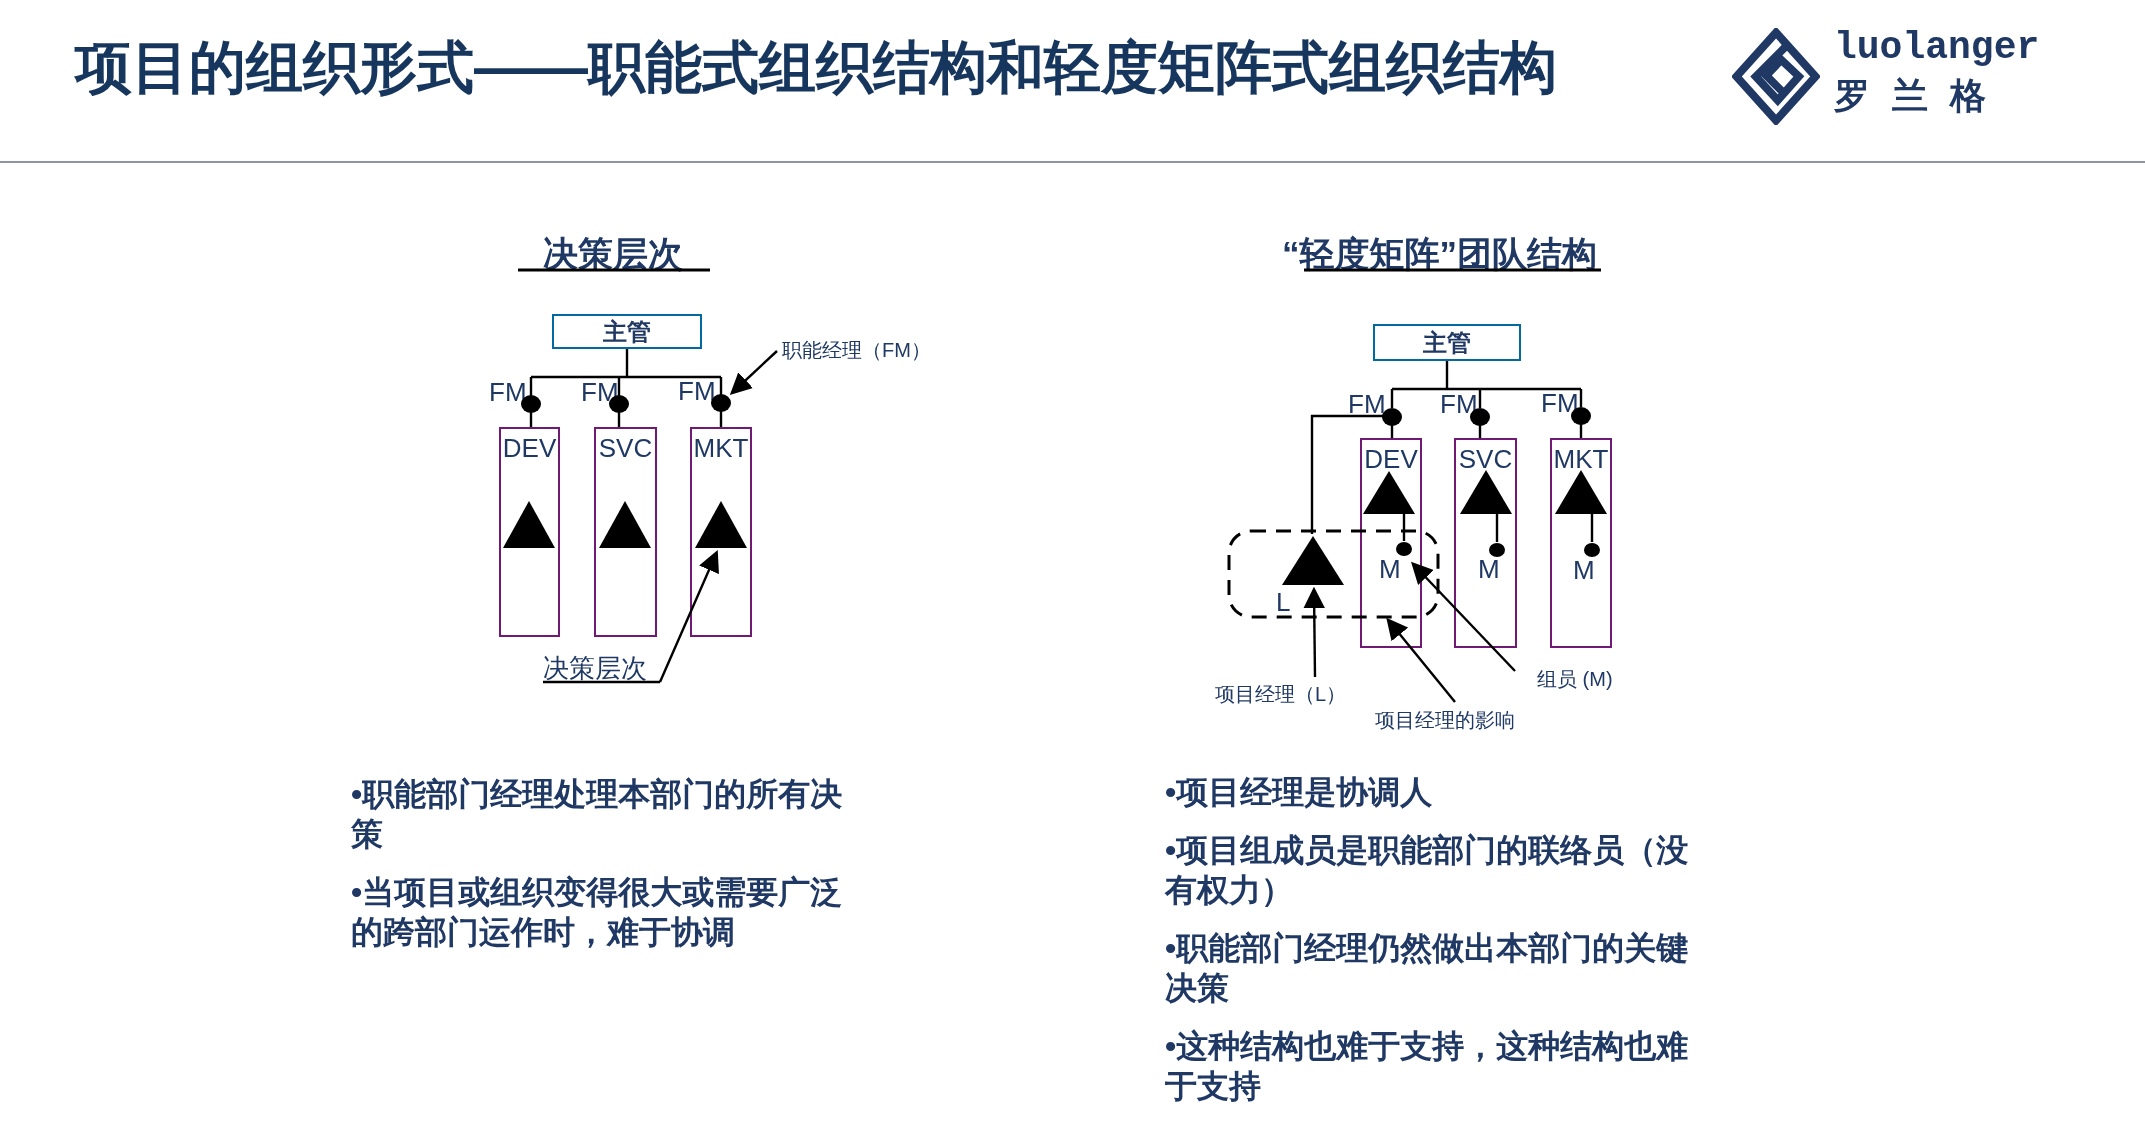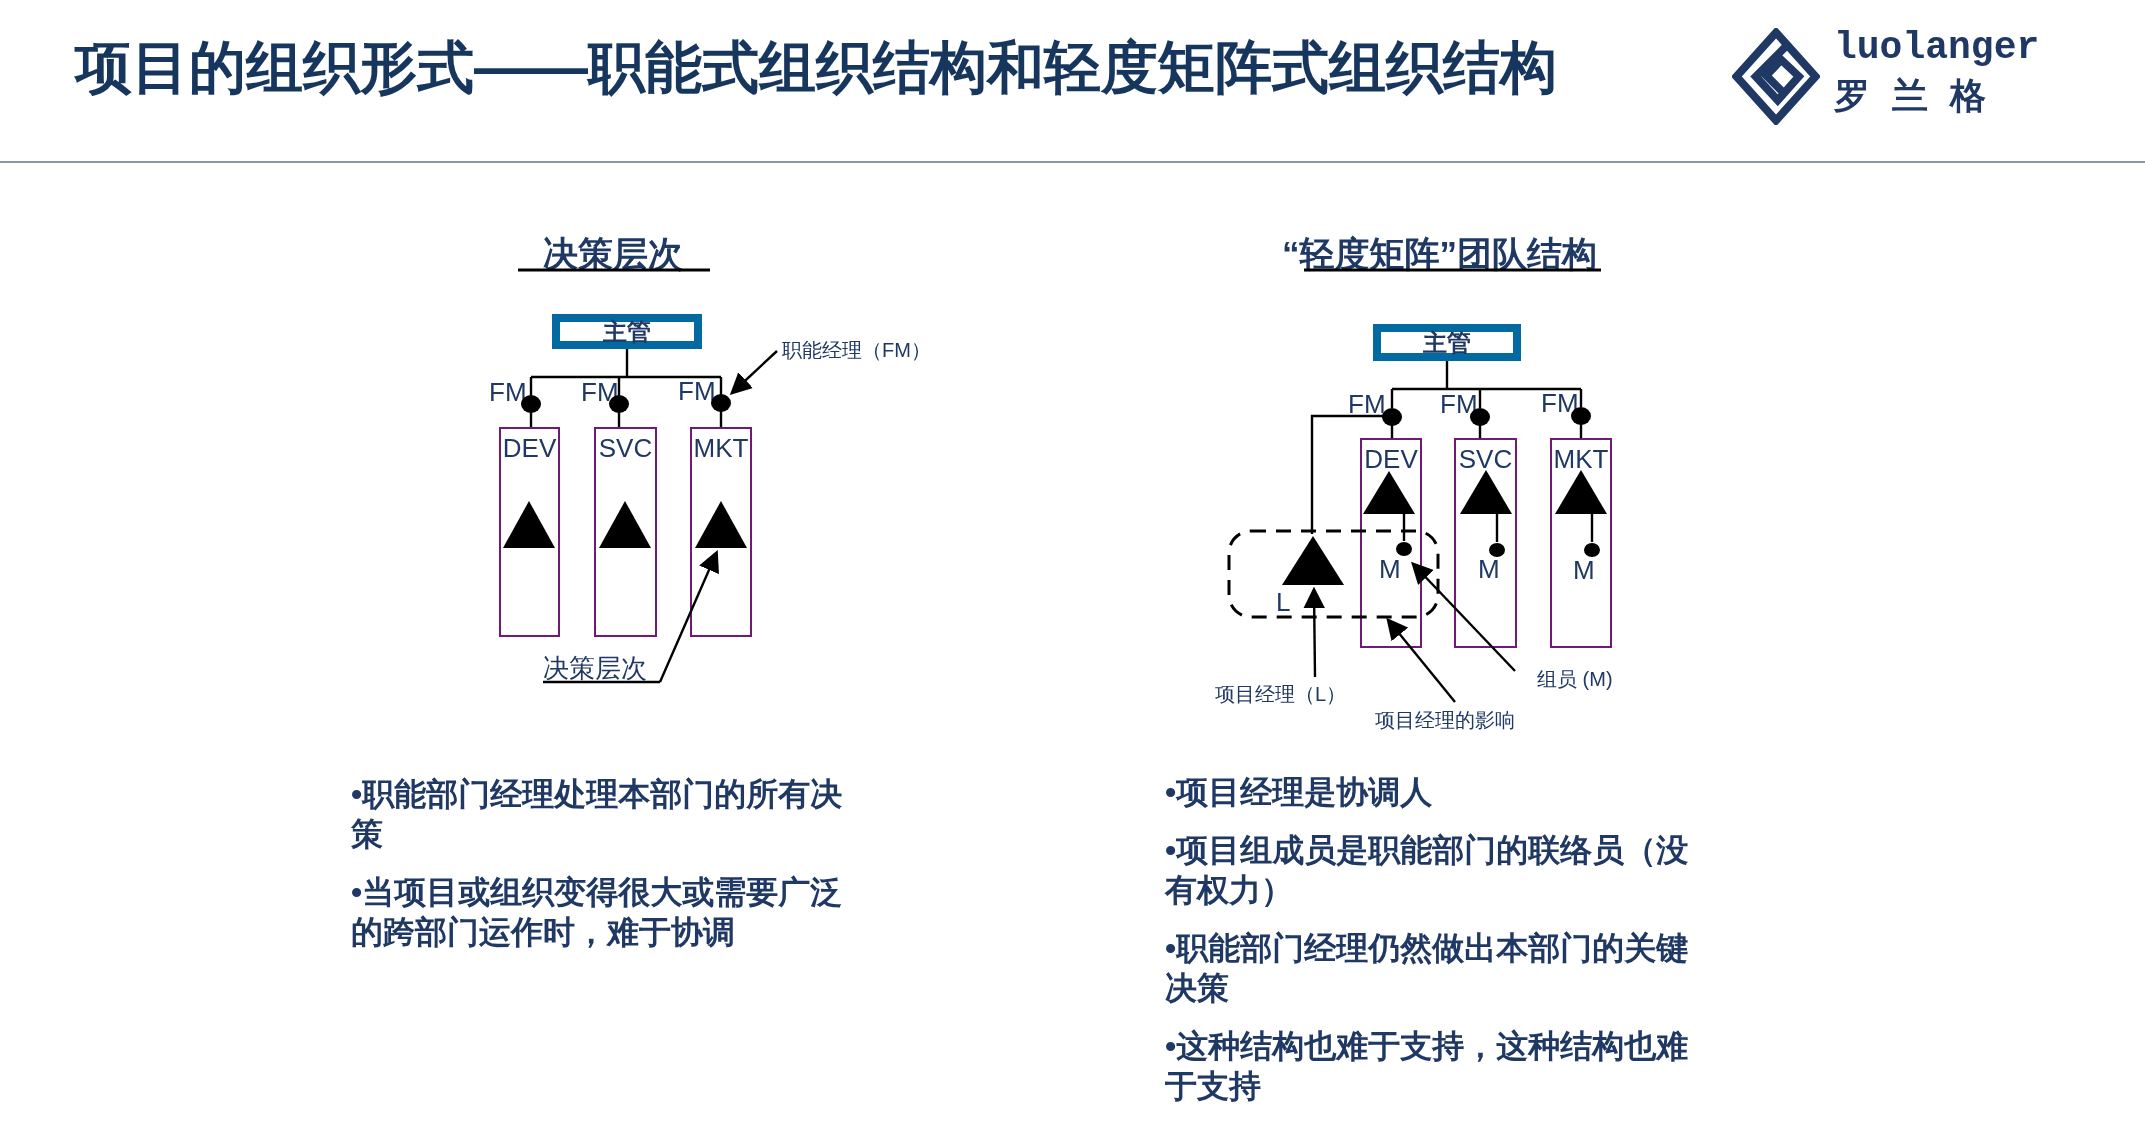--- a/index.html
+++ b/index.html
@@ -12,21 +12,21 @@
     left:75px;top:30px;font-size:57px;font-weight:900;color:#17365d;
     letter-spacing:0px;white-space:nowrap;z-index:3;
   }
   .title-rule{left:0;top:161px;width:2145px;height:2px;background:#8b95a5;z-index:1;}
   .logo{left:1732px;top:28px;display:flex;align-items:flex-start;z-index:3;font-family:Liberation Mono, monospace;}
   .logo-text{margin-left:14px;}
   .logo-name{font-size:38px;font-weight:bold;color:#1f3864;line-height:1.05;}
   .logo-cn{font-size:36px;font-weight:bold;color:#1f3864;letter-spacing:22px;margin-top:4px;white-space:nowrap;}
   .panel-header{font-size:35px;font-weight:bold;color:#1f3864;white-space:nowrap;z-index:3;}
   .org-box{
-    border:8px solid #0369a1;display:flex;align-items:center;justify-content:center;
+    border:2px solid #0369a1;display:flex;align-items:center;justify-content:center;
     font-size:24px;font-weight:bold;color:#1f3864;z-index:2;background:transparent;box-sizing:border-box;
   }
   .col-box{
     border:2px solid #701a75;box-sizing:border-box;z-index:2;background:transparent;
     display:flex;justify-content:center;align-items:flex-start;padding-top:4px;
     font-size:26px;color:#1f3864;white-space:nowrap;
   }
   .small-label{font-size:26px;color:#1f3864;white-space:nowrap;z-index:3;}
   .annot{font-size:20px;color:#1f3864;white-space:nowrap;z-index:3;}
   .overlay{position:absolute;left:0;top:0;z-index:4;pointer-events:none;}

